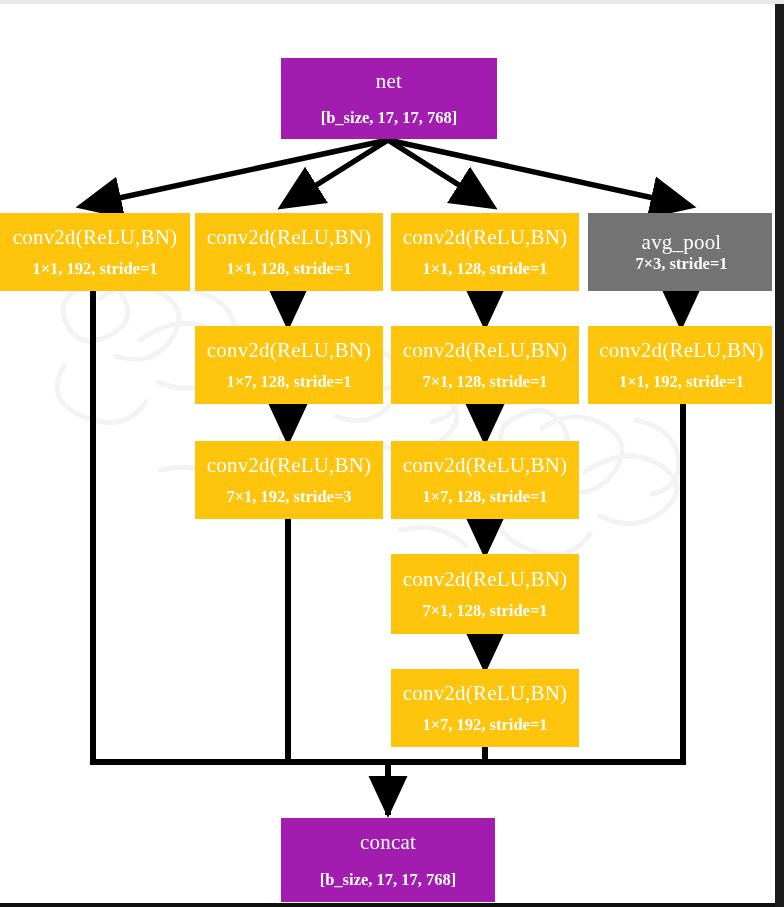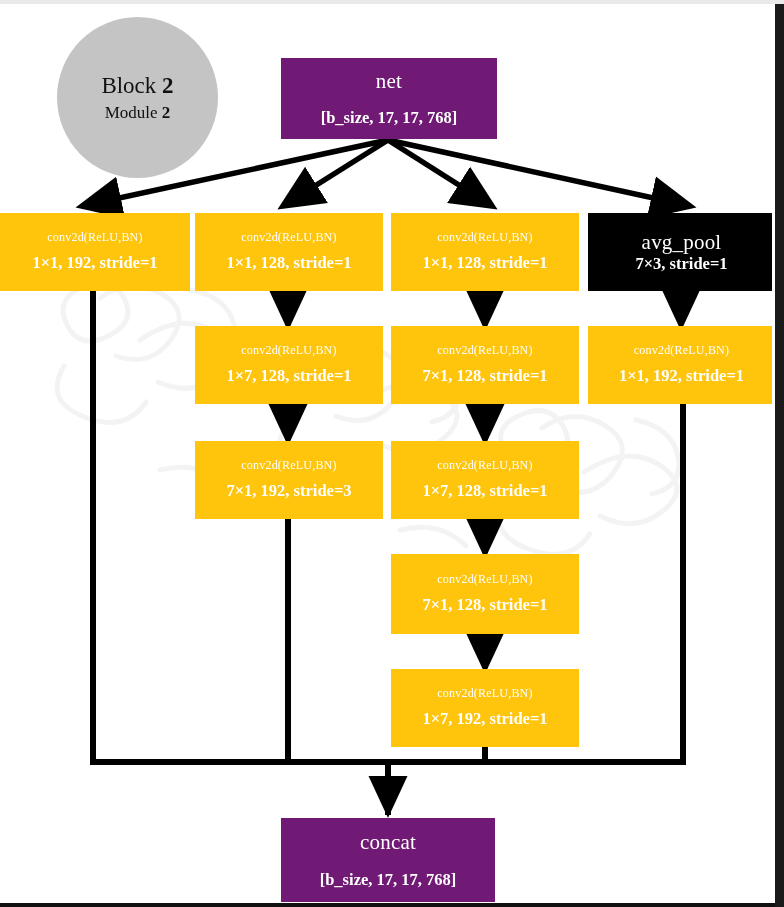--- a/index.html
+++ b/index.html
@@ -17,25 +17,25 @@
   
   .watermark{position:absolute;left:40px;top:270px;width:680px;height:330px;
              opacity:.16;pointer-events:none;}
 
   
   .node{position:absolute;box-sizing:border-box;color:#ffffff;
         display:flex;flex-direction:column;align-items:center;justify-content:center;
         text-align:center;line-height:1.12;}
   .node .l1{font-size:21px;letter-spacing:.2px;}
   .node .l2{font-size:16.5px;}
-  .node.conv .l1{font-size:12px;}
+  .node.conv .l1{font-size:21px;}
   .node.conv .l2{font-size:16.5px;margin-top:10px;}
-  .green{background:#701a75;gap:16px;}
+  .green{background:#a21caf;gap:16px;}
   .yellow{background:#ffc40c;}
-  .blue{background:#000000;}
+  .blue{background:#737373;}
 
   .b{font-weight:bold;}
 
   
   .badge{position:absolute;border-radius:50%;background:#c4c4c4;
          display:flex;flex-direction:column;align-items:center;justify-content:center;
          color:#111;}
   .badge .t1{font-size:23px;}
   .badge .t2{font-size:17px;margin-top:4px;}
 
@@ -102,28 +102,20 @@
     </g>
 
     <g stroke="#000" fill="none" stroke-width="6" stroke-linecap="square">
       <path d="M93 291 L93 762 L683 762 L683 401"></path>
       <line x1="288" y1="519" x2="288" y2="762"></line>
       <line x1="485" y1="747" x2="485" y2="762"></line>
       <line x1="388" y1="762" x2="388" y2="812" marker-end="url(#ahw)"></line>
     </g>
   </svg>
 
-  <div class="badge" style="left:57px;top:17px;width:161px;height:161px;">
-    <div class="t1">
-      <span>Block </span><span class="b">2</span>
-    </div>
-    <div class="t2">
-      <span>Module </span><span class="b">2</span>
-    </div>
-  </div>
 
   <div class="node green" style="left:281px;top:58px;width:216px;height:81px;">
     <div class="l1">net</div>
     <div class="l2 b">[b_size, 17, 17, 768]</div>
   </div>
 
   <div class="node yellow conv" style="left:0px;top:213px;width:190px;height:78px;">
     <div class="l1">conv2d(ReLU,BN)</div>
     <div class="l2 b">1×1, 192, stride=1</div>
   </div>

